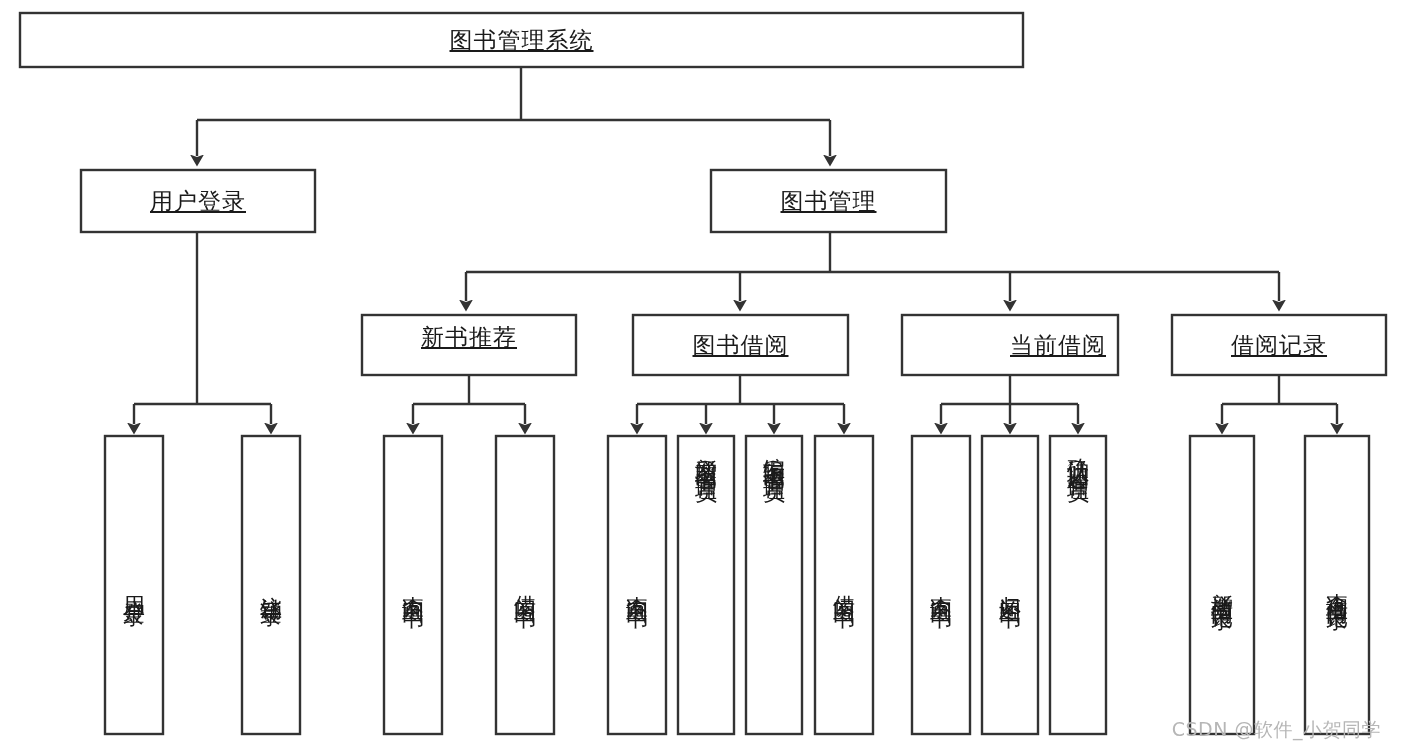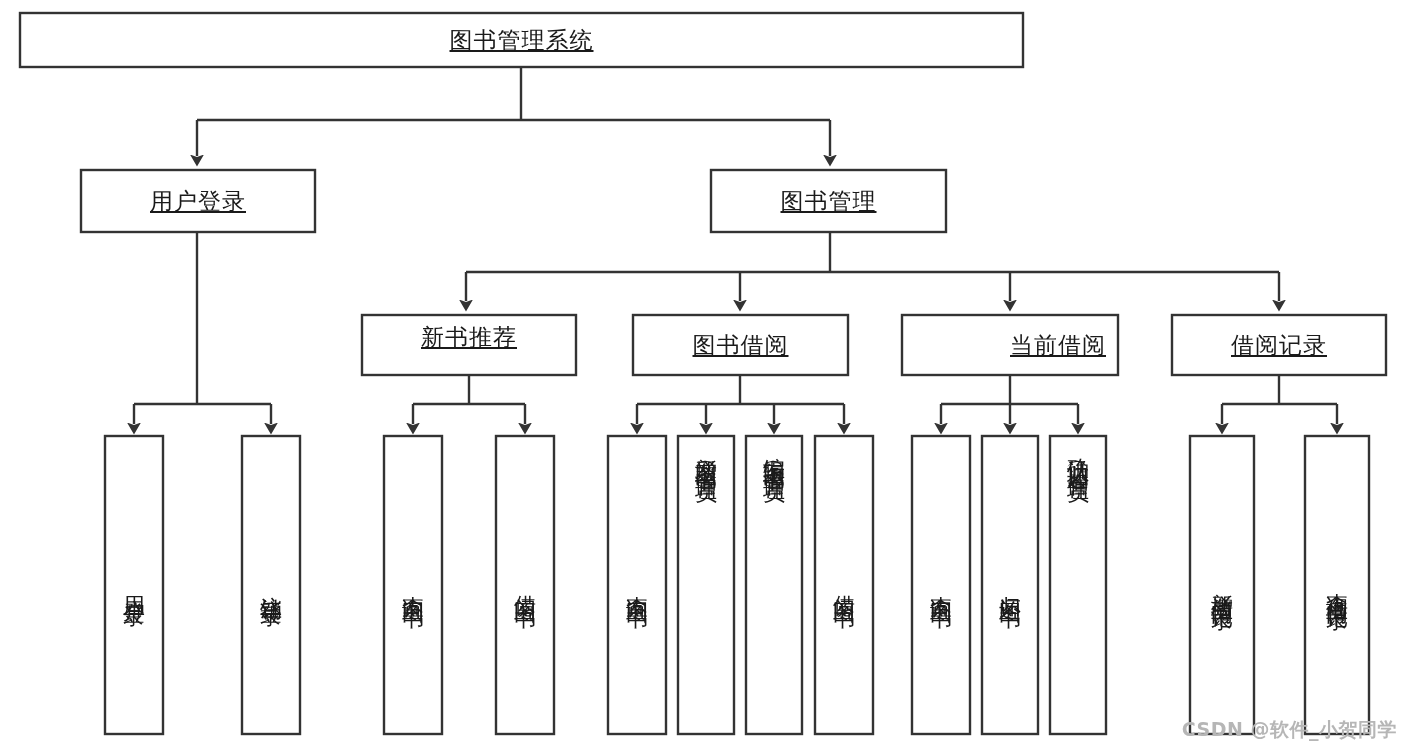--- a/index.html
+++ b/index.html
@@ -70,29 +70,28 @@
   .hbox-text-wrap span {
     font-family: "DejaVu Sans", "Liberation Sans", sans-serif;
     font-size: 23px;
     color: #1a1a1a;
     letter-spacing: 1px;
     white-space: nowrap;
     text-decoration: underline;
   }
   #watermark {
     position: absolute;
-    right: 8px;
+    right: 24px;
     bottom: 4px;
     font-family: "DejaVu Sans", "Liberation Sans", sans-serif;
     font-size: 19px;
     color: #b6b6b6;
     letter-spacing: 0.5px;
     white-space: nowrap;
     user-select: none;
-    font-weight: bold;
   }
 </style>
 </head>
 <body>
 
 <div id="diagram-root">
 
   <svg id="tree-svg" viewBox="0 0 1405 747" xmlns="http://www.w3.org/2000/svg">
     <defs>
       <marker id="arrow" markerWidth="12" markerHeight="14" refX="1.5" refY="7" orient="auto" markerUnits="userSpaceOnUse">

